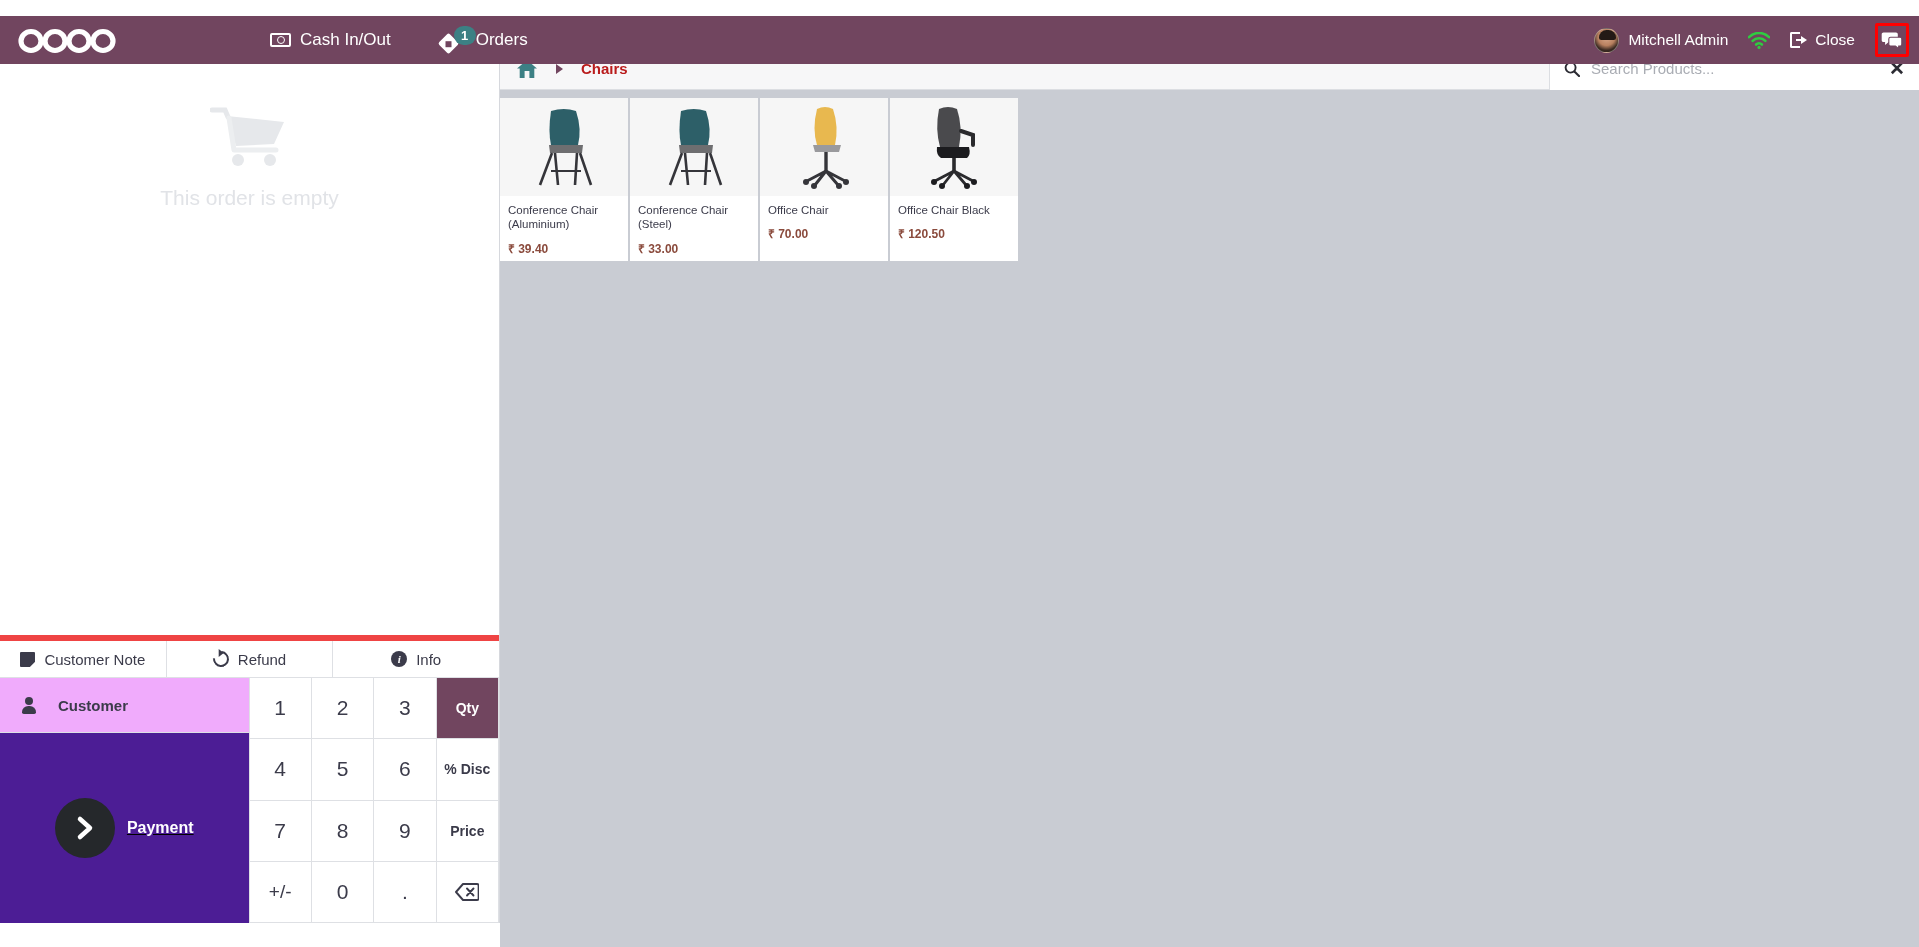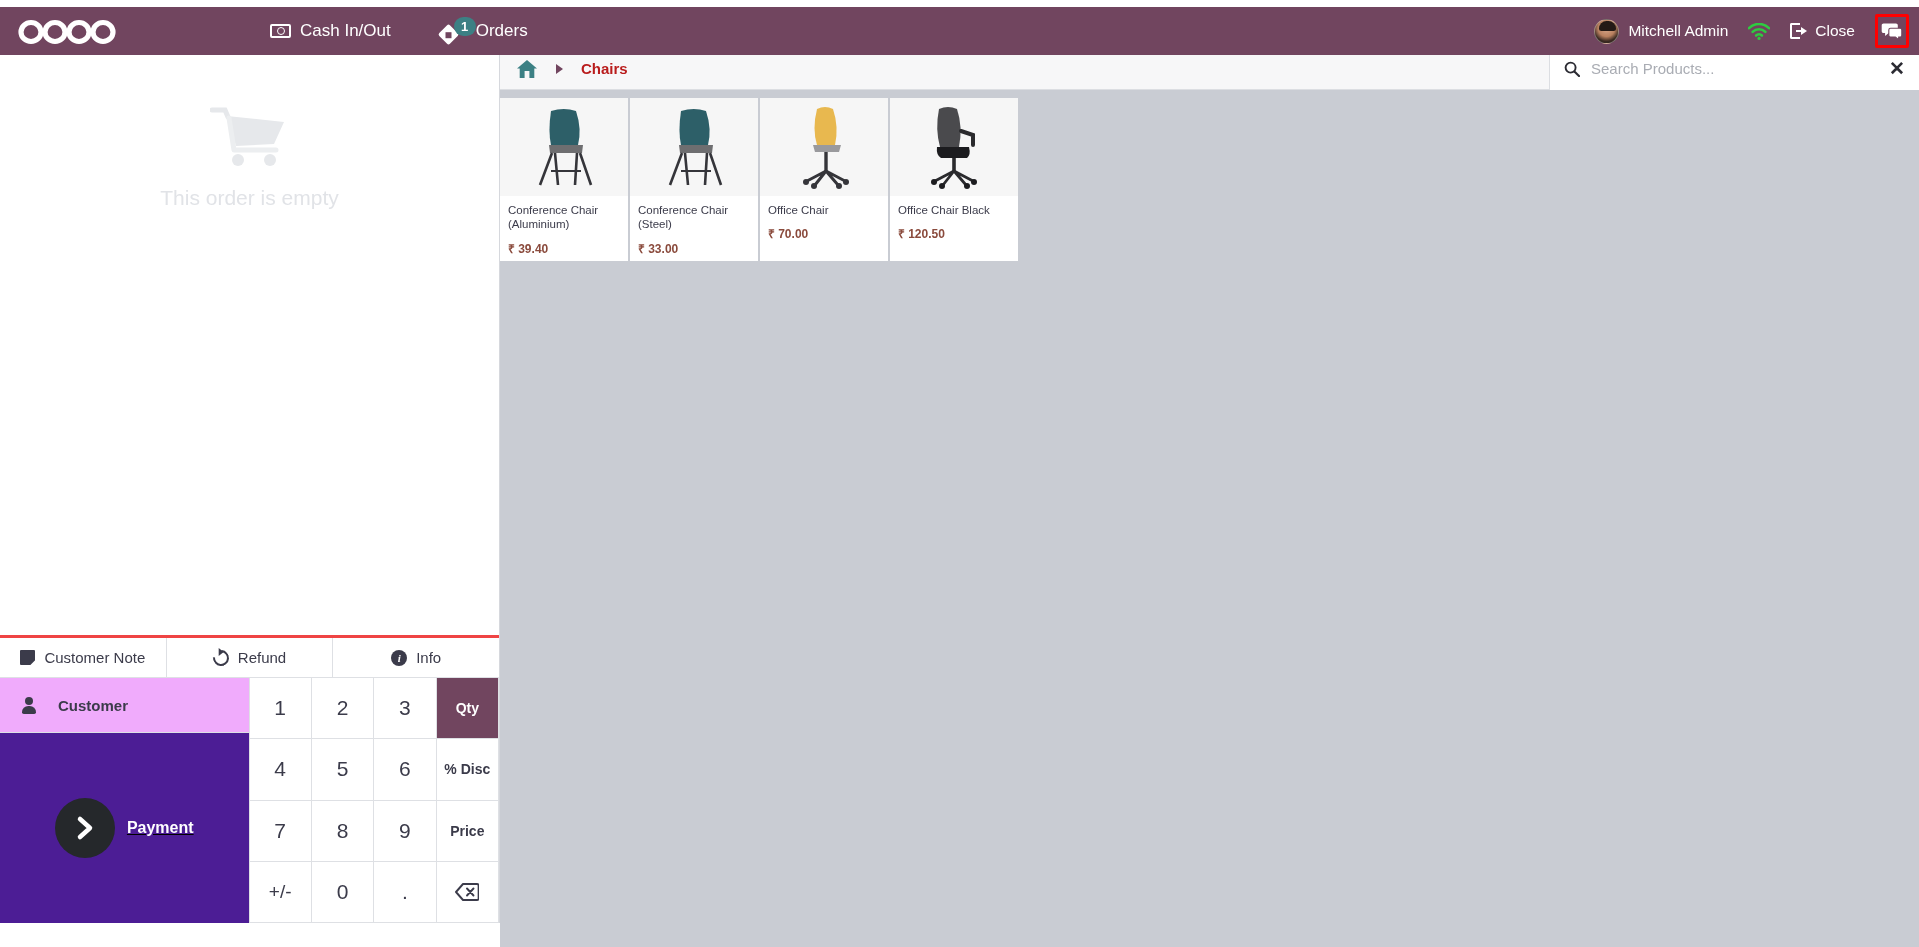--- a/index.html
+++ b/index.html
@@ -6,21 +6,21 @@
   html, body {
     width: 1919px; height: 947px;
     font-family: "Liberation Sans", sans-serif;
     overflow: hidden;
     background: #fff;
   }
   body { position: relative; }
 
   
   .navbar {
-    position: absolute; top: 7px; left: 0;
+    position: absolute; top: 16px; left: 0;
     width: 1919px; height: 48px;
     background: #71455F;
     display: flex; align-items: center;
     color: #fff;
     z-index: 20;
   }
   .odoo-logo {
     margin-left: 14px;
     width: 110px; height: 30px;
     display: flex; align-items: center; justify-content: center;
@@ -134,21 +134,21 @@
     padding-top: 58px;
     color: #e3e5e8;
     user-select: none;
   }
   .cart-icon { width: 80px; height: 62px; margin-bottom: 18px; }
   .order-empty-text { font-size: 21px; color: #e1e3e7; }
 
   
   .order-actions {
     display: flex; height: 43px;
-    border-top: 3px solid #ef4444;
+    border-top: 6px solid #ef4444;
     border-bottom: 1px solid #dee0e4;
   }
   .order-action {
     flex: 1;
     display: flex; align-items: center; justify-content: center;
     gap: 9px;
     font-size: 15px; color: #3b3b4a;
     cursor: pointer;
     border-right: 1px solid #dee0e4;
     background: #fff;

